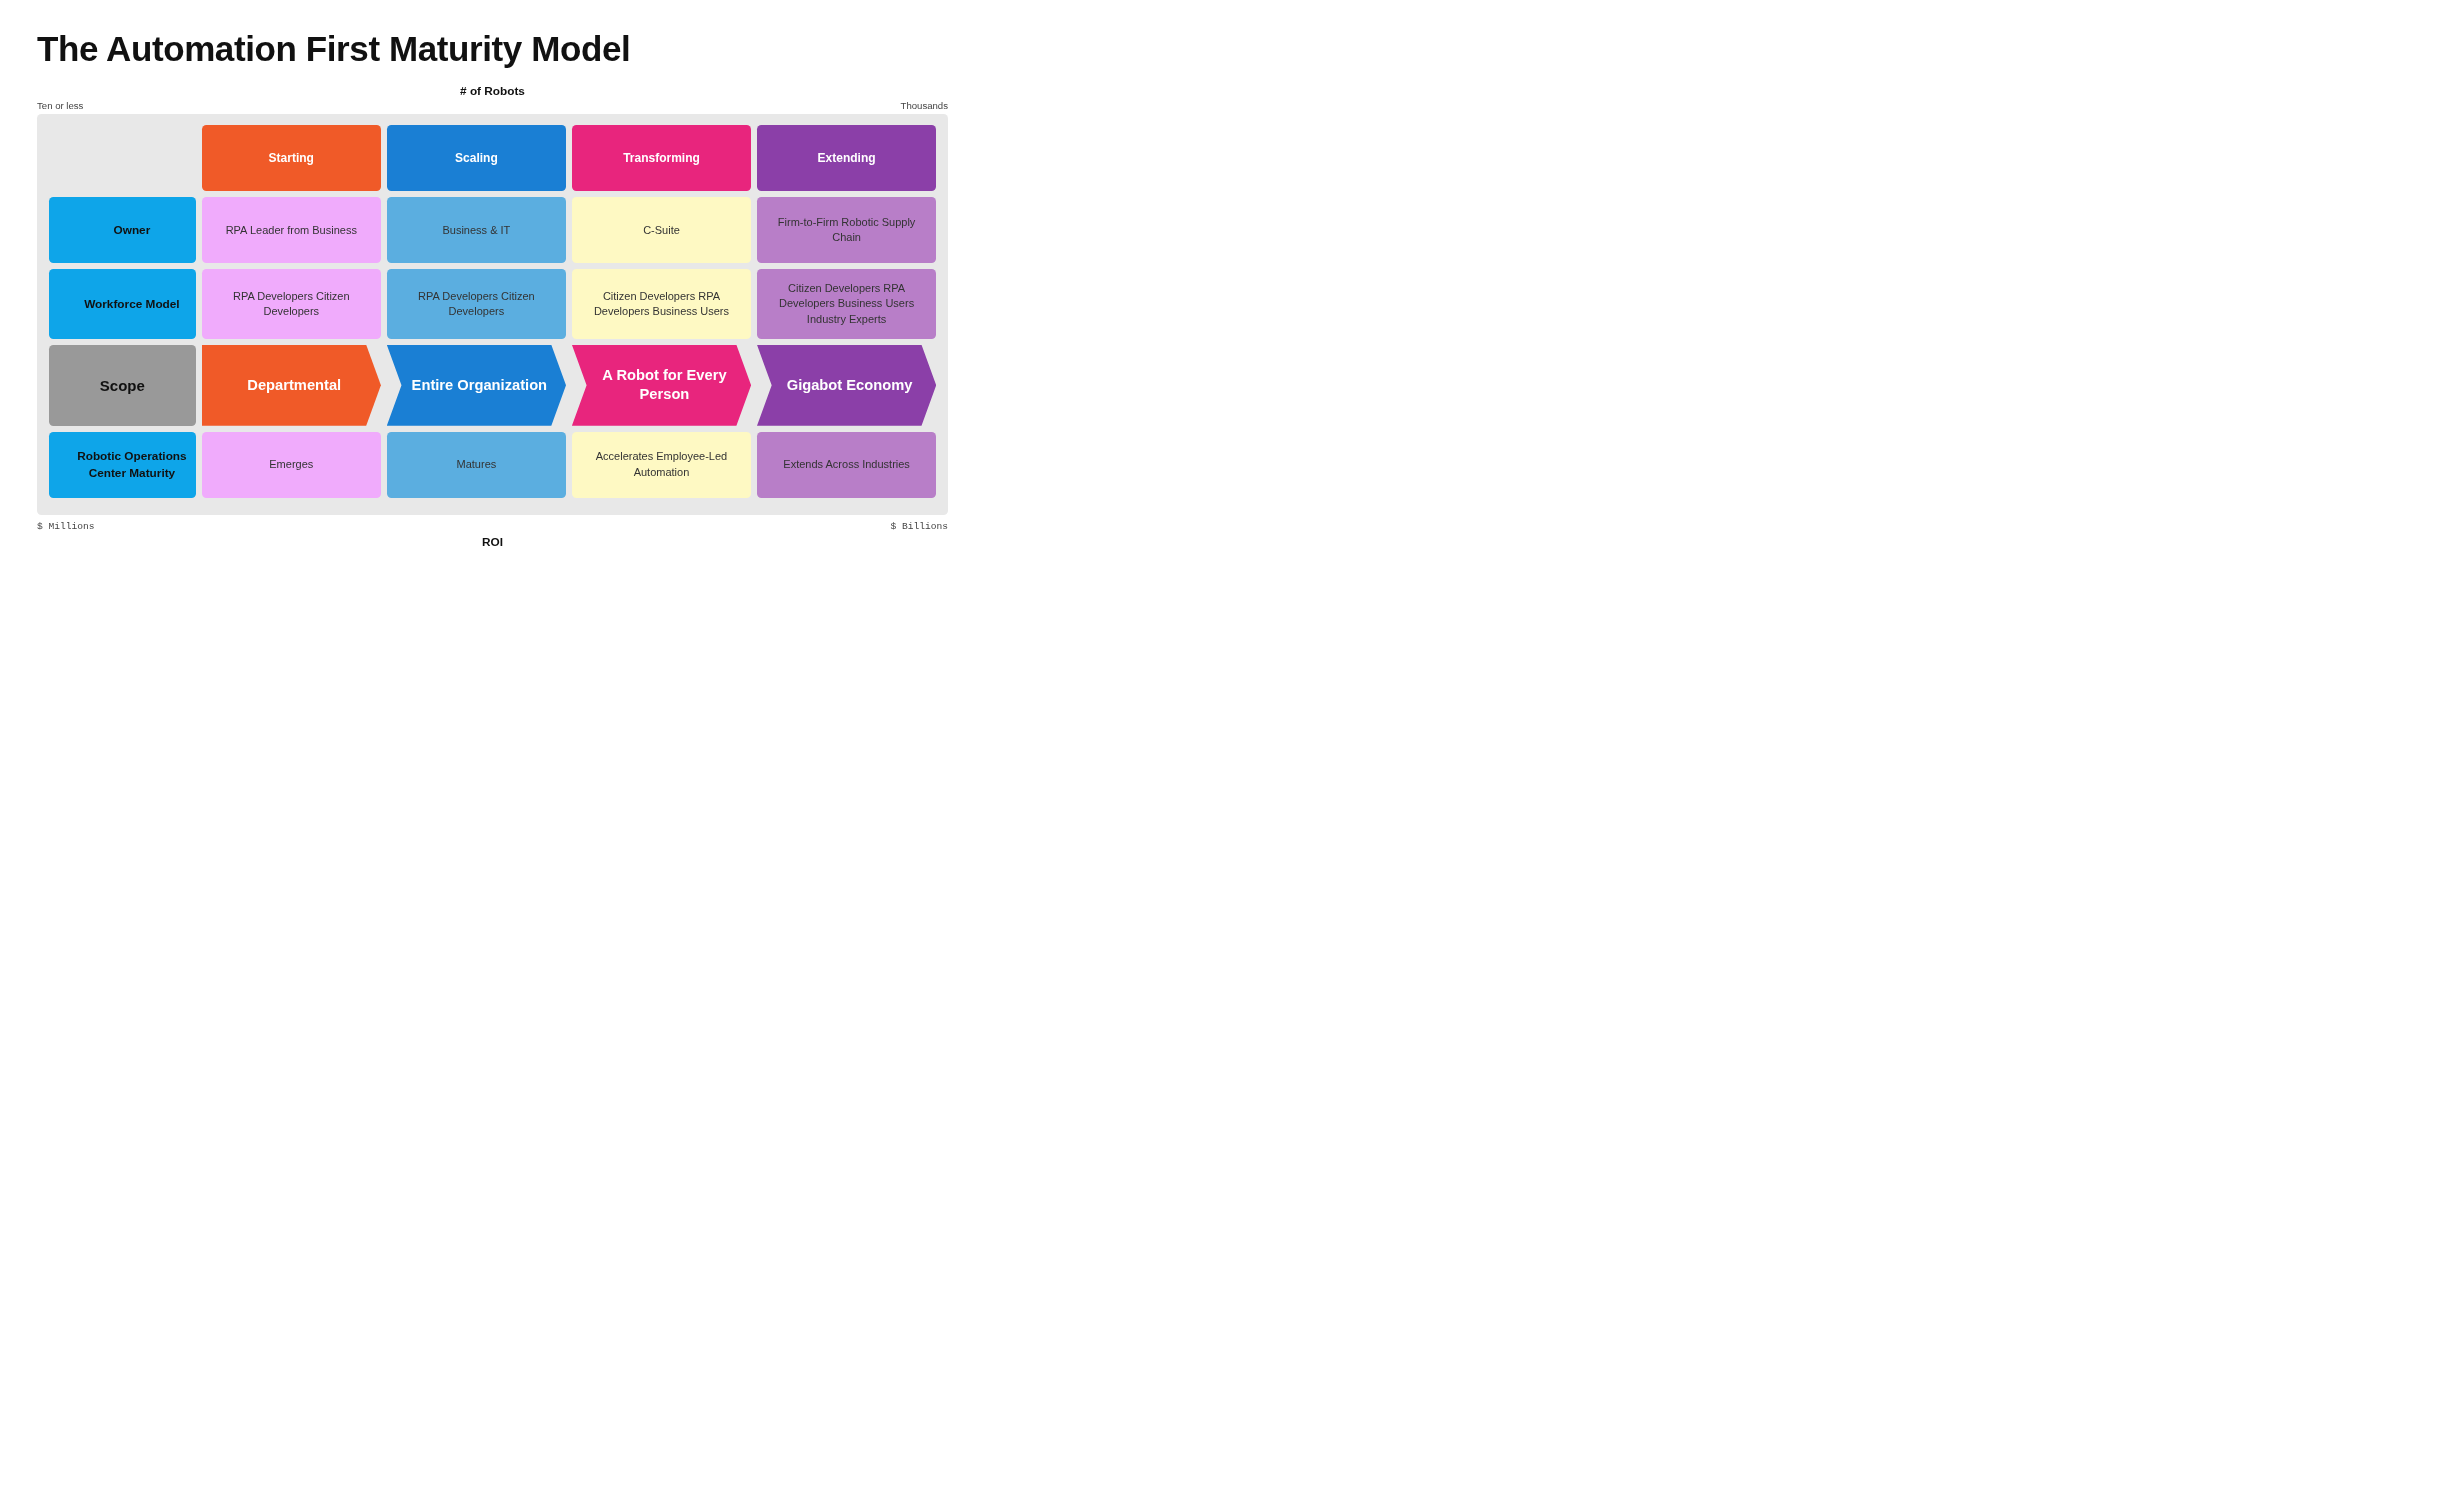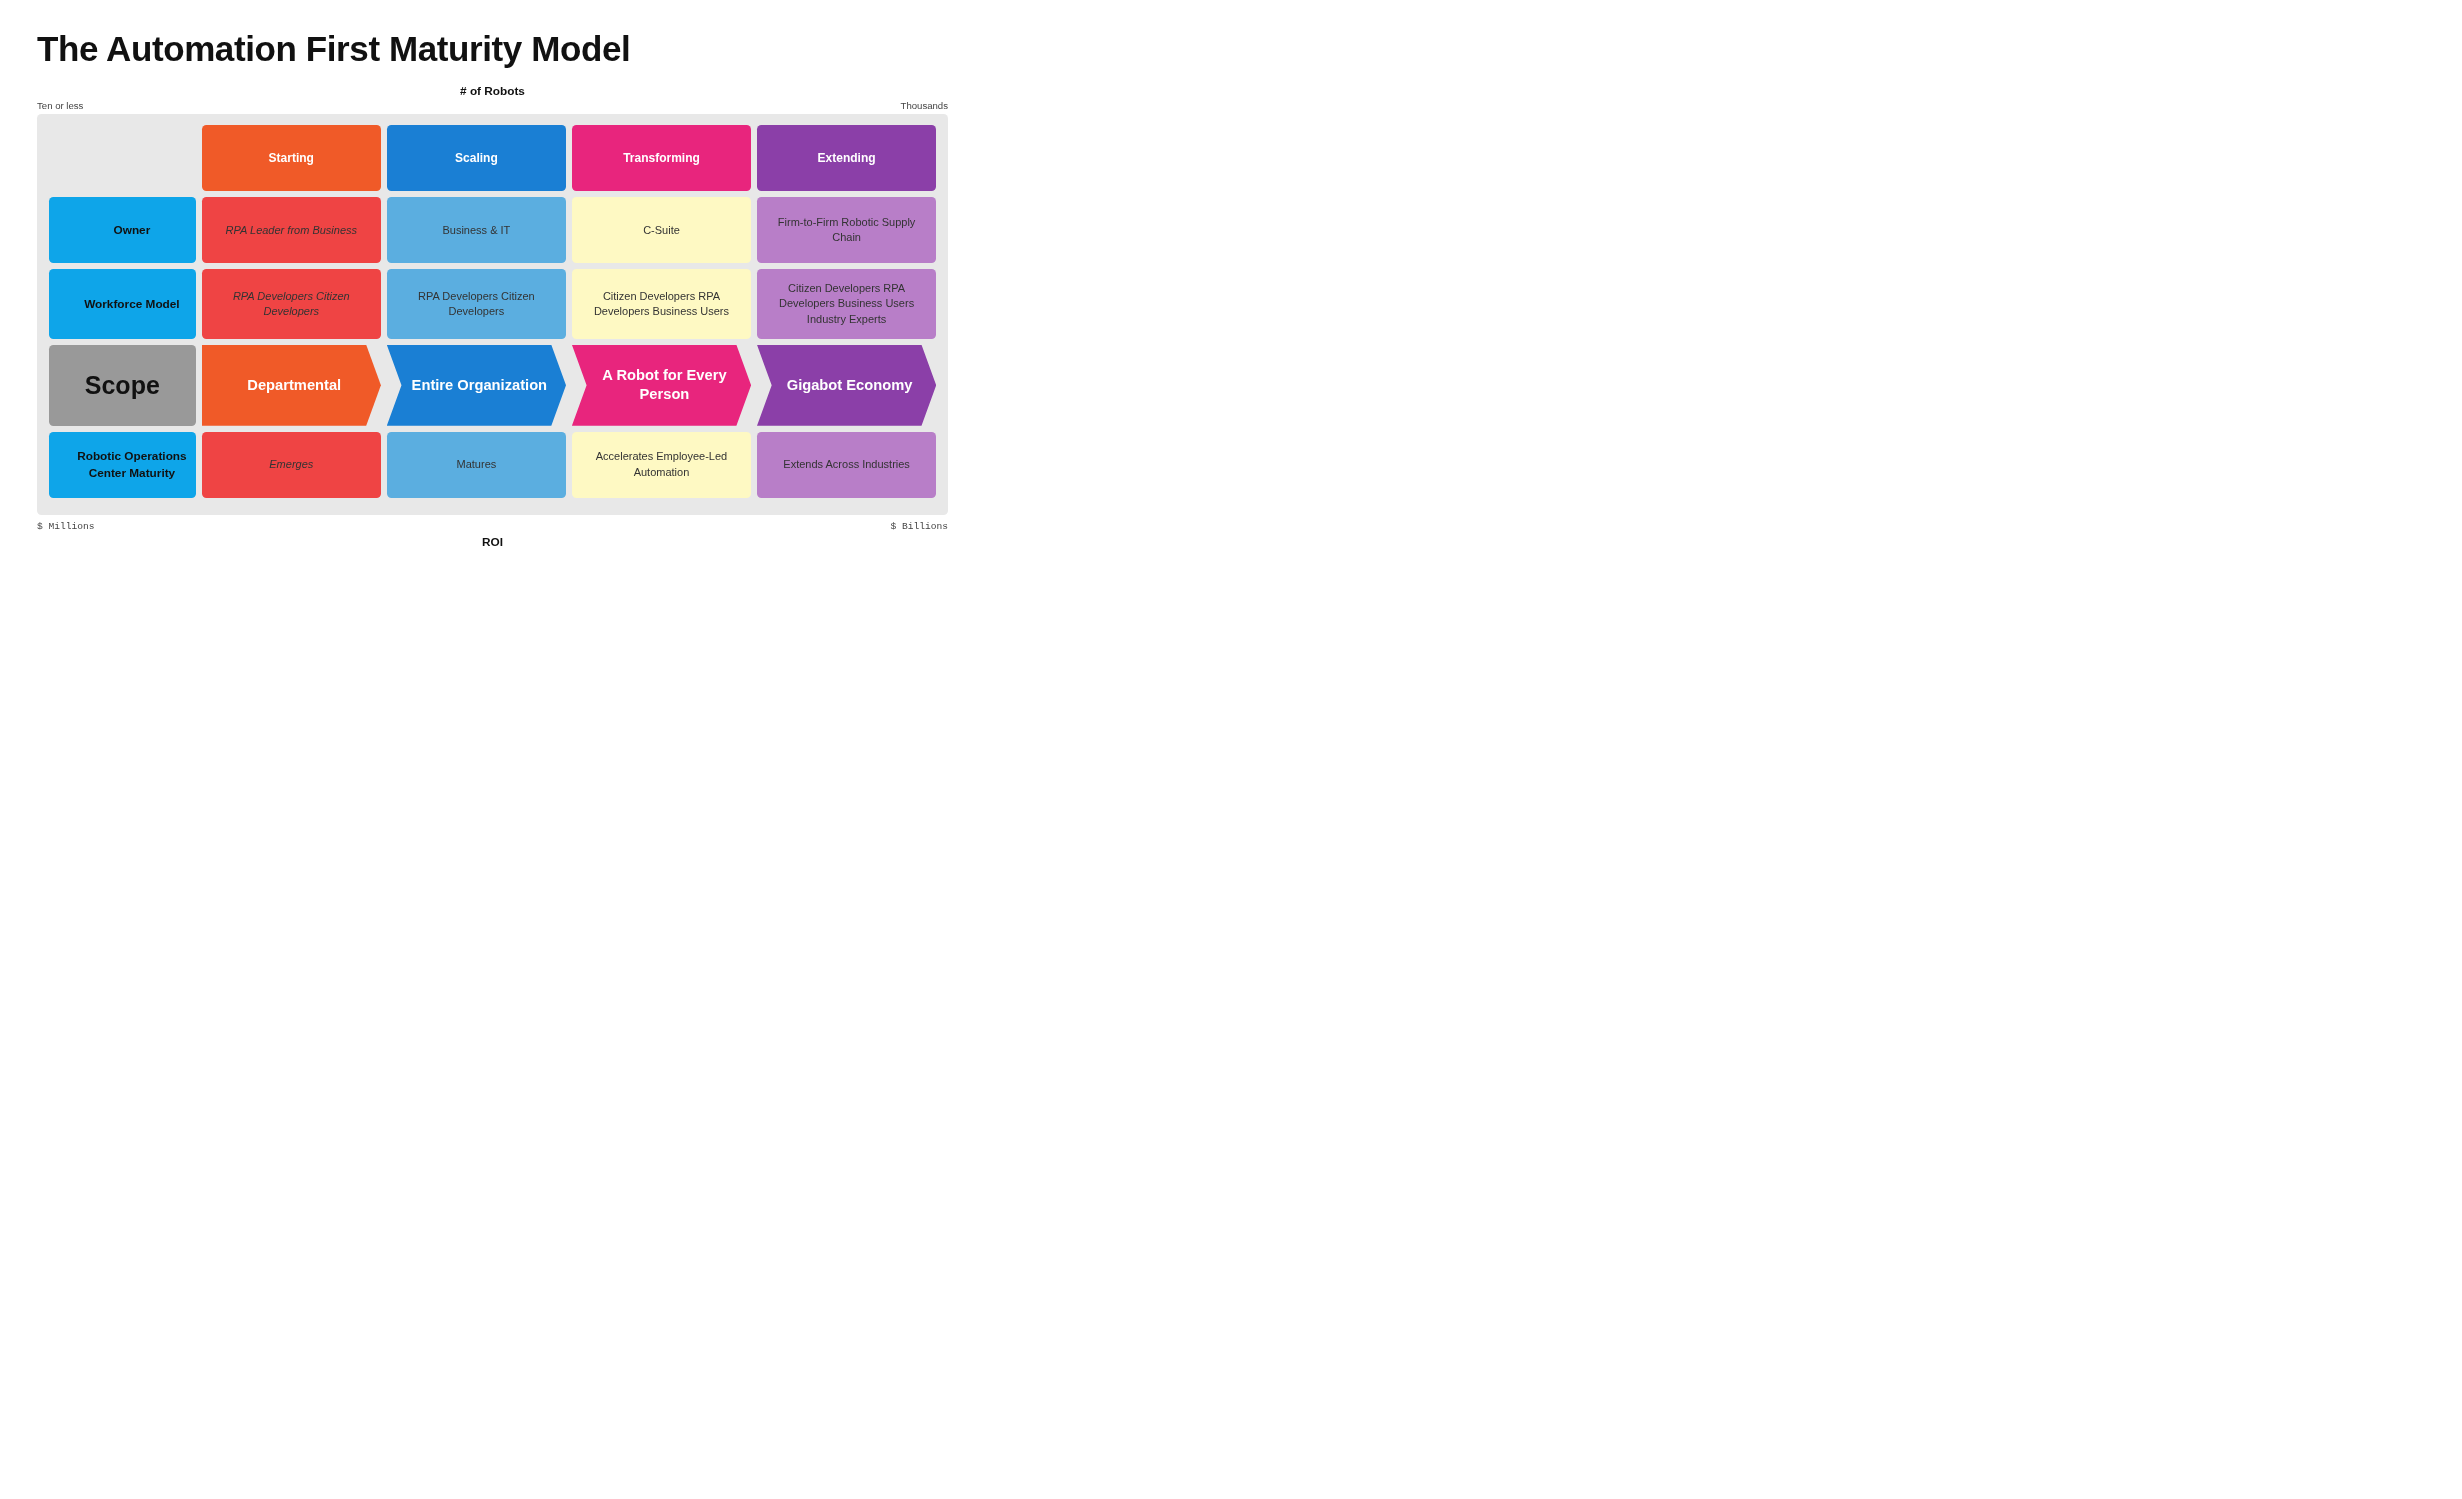--- a/index.html
+++ b/index.html
@@ -85,40 +85,40 @@
     }
 
     .label-cell {
       background: #0ea5e9;
       font-weight: 700;
       font-size: 11.8px;
       color: #111;
       padding-left: 28px;
     }
 
-    .cell-starting-light { background: #ef4444; color: #333; font-style: italic; }
+    .cell-starting-light { background: #f0abfc; color: #333; }
     .cell-scaling-light { background: #5baee0; color: #333; }
     .cell-transforming-light { background: #fef9c3; color: #333; }
     .cell-extending-light { background: #b87ec8; color: #333; }
 
     
     .scope-row {
       display: grid;
       grid-template-columns: 147px 1fr 1fr 1fr 1fr;
       gap: 5.9px;
       margin: 5.9px 0;
     }
 
     .scope-label-cell {
       background: #999;
       display: flex;
       align-items: center;
       justify-content: center;
       border-radius: 4.4px;
-      font-size: 25px;
+      font-size: 15px;
       font-weight: 900;
       color: #111;
       text-align: center;
       min-height: 81px;
       padding: 7.3px;
     }
 
     .scope-cell {
       display: flex;
       align-items: center;

